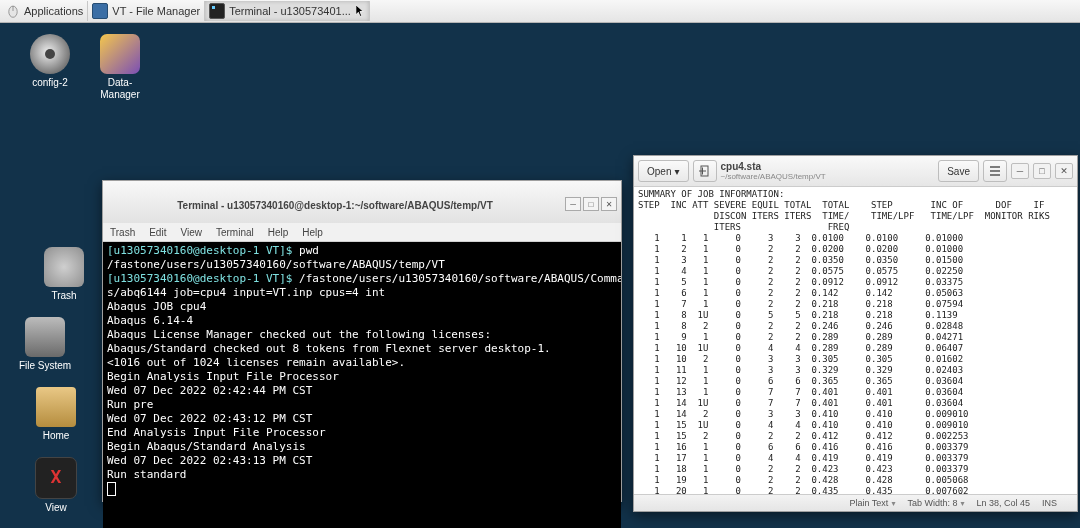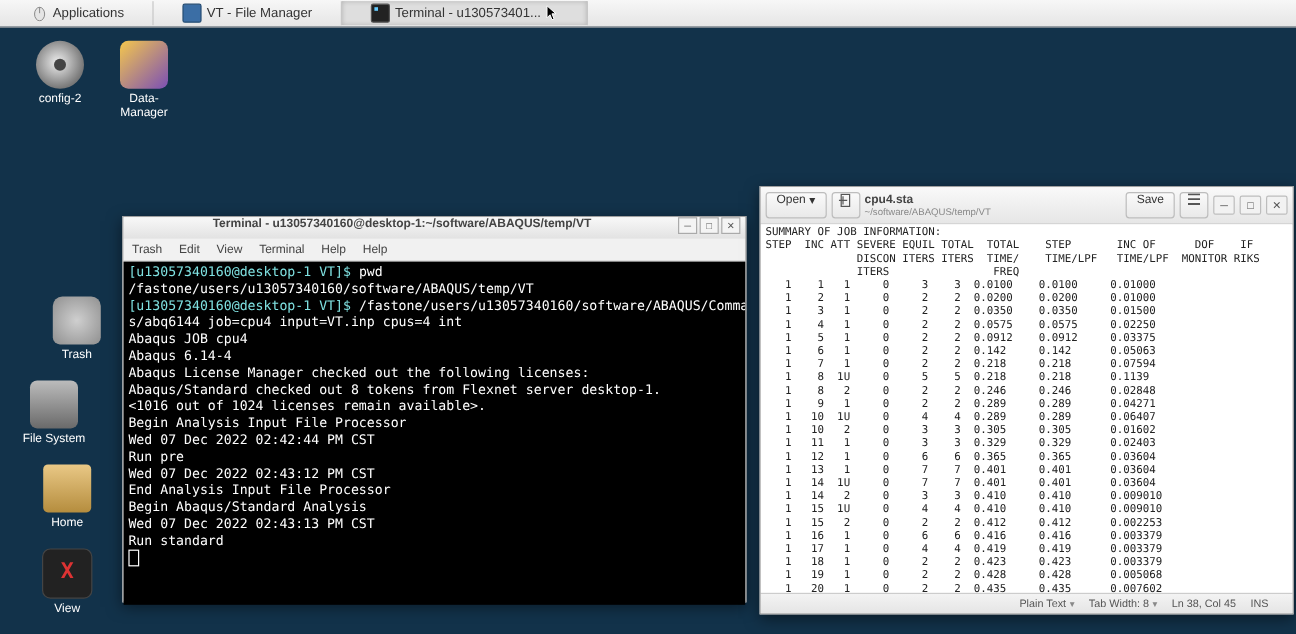--- a/index.html
+++ b/index.html
@@ -1,49 +1,49 @@
 <!DOCTYPE html>
 <html><head>
 <meta charset="utf-8">
 <style>
   html,body{margin:0;padding:0;font-family:Verdana,Geneva,sans-serif;font-size:11px;background:#12324a;color:#eee;width:1080px;height:528px;overflow:hidden;position:relative}
   
   .taskbar{height:22px;background:linear-gradient(#f7f7f7,#e5e5e5);border-bottom:1px solid #b5b5b5;display:flex;align-items:center;color:#333;font-size:11px}
-  .taskbar .tb-btn{height:20px;display:flex;align-items:center;padding:0 24px;border-right:1px solid #c7c7c7;gap:4px}
+  .taskbar .tb-btn{height:20px;display:flex;align-items:center;padding:0 4px;border-right:1px solid #c7c7c7;gap:4px}
   .taskbar .tb-btn.active{background:#dedede;box-shadow:inset 0 0 4px rgba(0,0,0,.2)}
   .taskbar .mouse-icon{margin-left:2px;width:14px;height:14px}
   .taskbar .win-icon{width:14px;height:14px;background:#3b6ea5;border:1px solid #264d73;border-radius:2px}
   .taskbar .term-icon{width:14px;height:14px;background:#222;border:1px solid #555;border-radius:2px;position:relative}
   .taskbar .term-icon::after{content:"";position:absolute;left:2px;top:2px;width:3px;height:3px;background:#6cf}
   
   .desktop-icon{position:absolute;width:56px;text-align:center;color:#fff;font-size:10px;line-height:12px}
   .desktop-icon .glyph{width:40px;height:40px;margin:0 auto 3px;border-radius:7px;display:flex;align-items:center;justify-content:center;background:#888}
   .desktop-icon .label{display:block}
   .di-disc .glyph{background:radial-gradient(circle at 45% 45%, #eee, #777 70%);border-radius:50%;position:relative}
   .di-disc .glyph::after{content:"";position:absolute;width:10px;height:10px;border-radius:50%;background:#444;top:15px;left:15px}
   .di-cube .glyph{background:linear-gradient(135deg,#f4c74d,#7b4fb5)}
   .di-trash .glyph{background:radial-gradient(#cfcfcf,#8f8f8f);border-radius:8px 8px 6px 6px}
   .di-fs .glyph{background:linear-gradient(#bcbcbc,#6a6a6a);border-radius:6px}
   .di-home .glyph{background:linear-gradient(#e9c886,#b58d3e);border-radius:4px}
   .di-xterm .glyph{background:#222;border:1px solid #444;position:relative}
   .di-xterm .glyph::after{content:"X";color:#d33;font:bold 18px/38px monospace;position:absolute;top:0;left:0;right:0}
   
   .window{position:absolute;background:#f5f5f5;border:1px solid #9f9f9f;box-shadow:0 4px 12px rgba(0,0,0,.5)}
-  .win-title{height:18px;background:linear-gradient(#f8f8f8,#e2e2e2);display:flex;align-items:flex-start;font-size:10px;color:#444;padding:0 4px}
+  .win-title{height:18px;background:linear-gradient(#f8f8f8,#e2e2e2);display:flex;align-items:flex-end;font-size:10px;color:#444;padding:12px 4px}
   .win-title .ttl{flex:1;text-align:center;font-weight:bold}
   .win-title .wbtn{width:14px;height:12px;margin-left:2px;border:1px solid #aaa;background:#f4f4f4;display:flex;align-items:center;justify-content:center;font-size:8px;color:#555;cursor:pointer}
   .menubar{height:18px;background:#f1f1f1;display:flex;align-items:center;font-size:10px;color:#444;border-bottom:1px solid #d0d0d0}
   .menubar span{padding:0 7px}
   .term-body{background:#000;color:#fff;font:11px/14px "DejaVu Sans Mono",Consolas,monospace;padding:2px 4px;white-space:pre;overflow:hidden}
   .term-body .cyan{color:#7fe1e1}
   .term-body .cursor{display:inline-block;width:7px;height:12px;border:1px solid #fff}
   
   .ged{position:absolute;background:#fff;border:1px solid #9f9f9f;box-shadow:0 4px 12px rgba(0,0,0,.5);display:flex;flex-direction:column}
   .ged-top{height:30px;background:linear-gradient(#f9f9f9,#e6e6e6);border-bottom:1px solid #ccc;display:flex;align-items:center;padding:0 4px;gap:4px}
-  .ged-top .gt-btn{height:20px;border:1px solid #bdbdbd;border-radius:3px;background:linear-gradient(#fafafa,#e9e9e9);padding:0 8px;font-size:10px;color:#333;display:flex;gap:3px}
+  .ged-top .gt-btn{height:20px;border:1px solid #bdbdbd;border-radius:3px;background:linear-gradient(#fafafa,#e9e9e9);padding:0 8px;font-size:10px;color:#333;display:flex;align-items:center;gap:3px}
   .ged-top .gt-sep{flex:1;text-align:left;color:#444;font-size:10px}
   .ged-top .wbtn{width:16px;height:14px;border:1px solid #bdbdbd;border-radius:2px;background:#f2f2f2;display:flex;align-items:center;justify-content:center;font-size:9px;color:#555;cursor:pointer}
   .ged-body{flex:1;background:#fff;color:#222;font:9px/11px "DejaVu Sans Mono",Consolas,monospace;padding:2px 4px;white-space:pre;overflow:hidden}
   .ged-status{height:16px;background:linear-gradient(#f3f3f3,#e5e5e5);border-top:1px solid #ccc;display:flex;align-items:center;justify-content:flex-end;gap:12px;padding:0 20px;font-size:9px;color:#555}
   .ged-status .sfield{display:flex;align-items:center;gap:3px}
   .ged-status .chev{font-size:8px;color:#888}
   
   .cursor-arrow{width:10px;height:15px}
 </style>
 </head>

